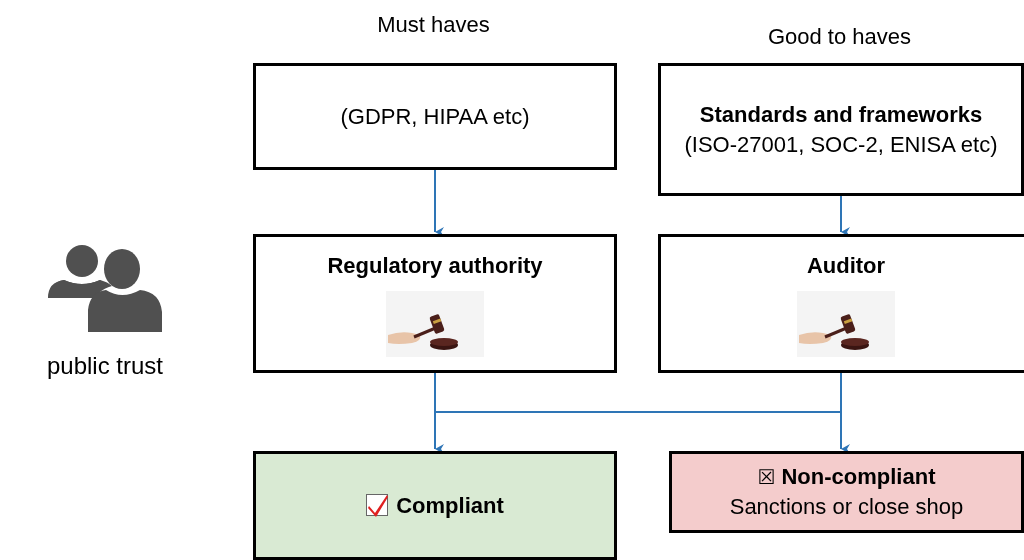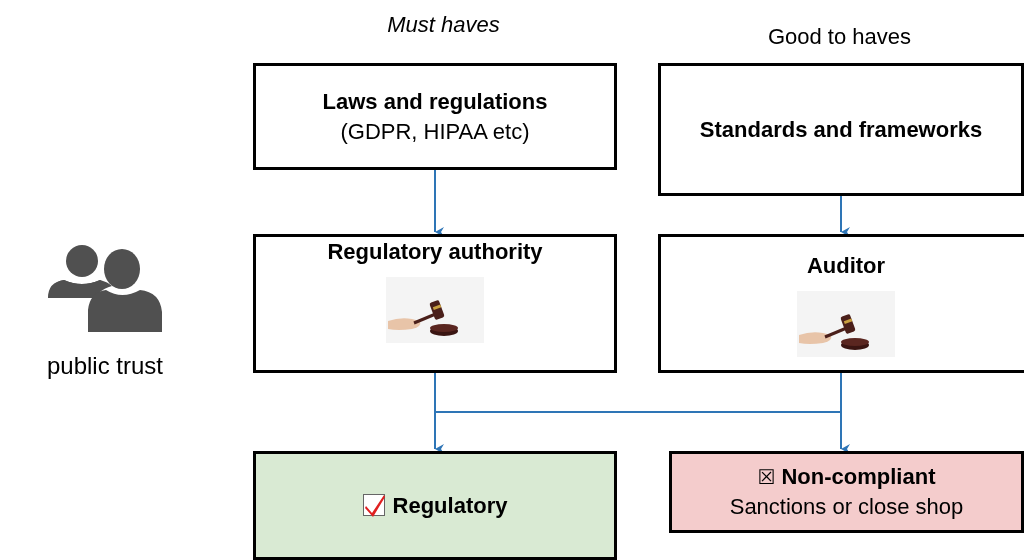--- a/index.html
+++ b/index.html
@@ -15,21 +15,21 @@
   }
   .box {
     position: absolute; box-sizing: border-box; border: 3px solid #000;
     display: flex; flex-direction: column; align-items: center; justify-content: center;
     text-align: center; background: #fff;
   }
   .title { font-weight: bold; font-size: 22px; line-height: 30px; }
   .sub { font-size: 22px; line-height: 30px; }
   .b-laws { left: 253px; top: 63px; width: 364px; height: 107px; }
   .b-std  { left: 658px; top: 63px; width: 366px; height: 133px; }
-  .b-reg  { left: 253px; top: 234px; width: 364px; height: 139px; justify-content: flex-start; }
+  .b-reg  { left: 253px; top: 234px; width: 364px; height: 139px; justify-content: flex-start; padding-top: 14px; }
   .b-aud  { left: 658px; top: 234px; width: 376px; height: 139px; justify-content: flex-start; padding-top: 14px; }
   .b-comp { left: 253px; top: 451px; width: 364px; height: 109px; background: #d9ead3; }
   .b-non  { left: 669px; top: 451px; width: 355px; height: 82px; background: #f4cccc; }
   .gavel {
     margin-top: 10px; width: 98px; height: 66px; background: #f4f4f4; position: relative;
   }
   .gavel svg { position: absolute; left: 0; top: 0; }
   .people { position: absolute; left: 46px; top: 244px; width: 120px; height: 90px; }
   .trust { position: absolute; left: 20px; top: 352px; width: 170px; text-align: center; font-size: 24px; }
   .check-icon {
@@ -49,30 +49,30 @@
       <path d="M0,0 L5,9 L10,0 L5,3 Z" fill="#2e75b6"></path>
     </marker>
   </defs>
   <line x1="435" y1="170" x2="435" y2="232" stroke="#2e75b6" stroke-width="2" marker-end="url(#ah)"></line>
   <line x1="841" y1="170" x2="841" y2="232" stroke="#2e75b6" stroke-width="2" marker-end="url(#ah)"></line>
   <line x1="435" y1="373" x2="435" y2="449" stroke="#2e75b6" stroke-width="2" marker-end="url(#ah)"></line>
   <line x1="841" y1="373" x2="841" y2="449" stroke="#2e75b6" stroke-width="2" marker-end="url(#ah)"></line>
   <line x1="435" y1="412" x2="841" y2="412" stroke="#2e75b6" stroke-width="2"></line>
 </svg>
 
-<div class="col-head" style="left:262px;font-style:italic;">Must haves</div>
+<div class="col-head" style="left:252px;">Must haves</div>
 <div class="col-head" style="left:658px;margin-top:12px;">Good to haves</div>
 
 <div class="box b-laws">
-  <div class="title">Laws and regulations</div>
   <div class="sub">(GDPR, HIPAA etc)</div>
 </div>
 
 <div class="box b-std">
   <div class="title">Standards and frameworks</div>
+  <div class="sub">(ISO-27001, SOC-2, ENISA etc)</div>
 </div>
 
 <div class="box b-reg">
   <div class="title">Regulatory authority</div>
   <div class="gavel">
     <svg width="98" height="66" viewBox="0 0 98 66">
       <path d="M2,44 Q14,40 26,42 L34,44 Q36,50 26,52 Q12,54 2,52 Z" fill="#e8c4a8"></path>
       <line x1="28" y1="46" x2="52" y2="36" stroke="#4a1f1a" stroke-width="3"></line>
       <rect x="46" y="24" width="10" height="18" rx="2" fill="#4a1f1a" transform="rotate(-20 51 33)"></rect>
       <rect x="48" y="29" width="8" height="3" fill="#c9a040" transform="rotate(-20 51 33)"></rect>
@@ -95,21 +95,21 @@
     </svg>
   </div>
 </div>
 
 <div class="box b-comp">
   <div class="title">
     <span class="check-icon">
       <svg width="24" height="26" viewBox="0 0 24 26">
           <path d="M3,14 L9,21 L21,3 L22,5 L10,25 L2,16 Z" fill="#e02020"></path>
         </svg>
-    </span><span>Regulatory</span>
+    </span><span>Compliant</span>
   </div>
 </div>
 
 <div class="box b-non">
   <div class="title">
     <span class="x-icon">☒</span><span>Non-compliant</span>
   </div>
   <div class="sub">Sanctions or close shop</div>
 </div>
 

